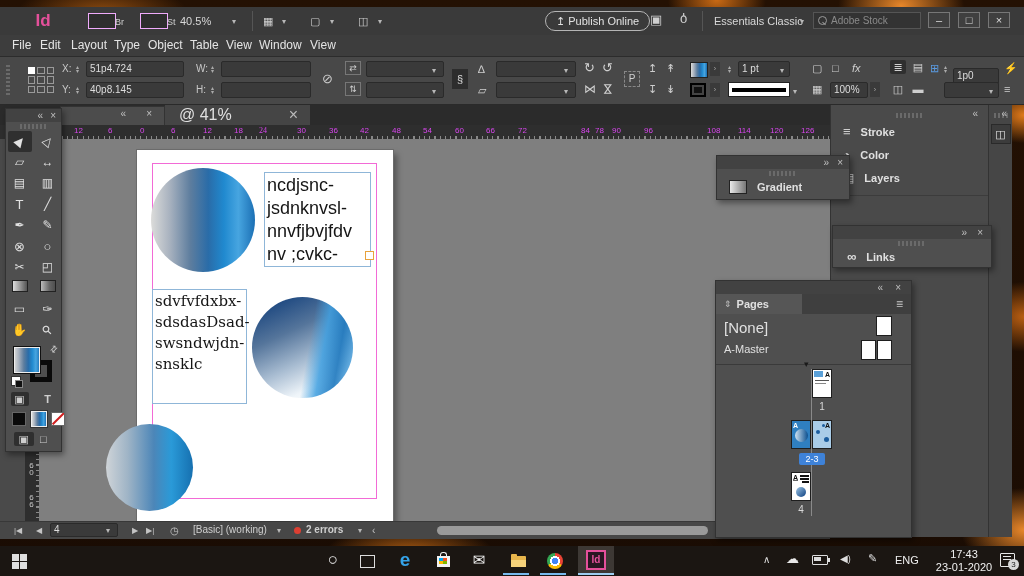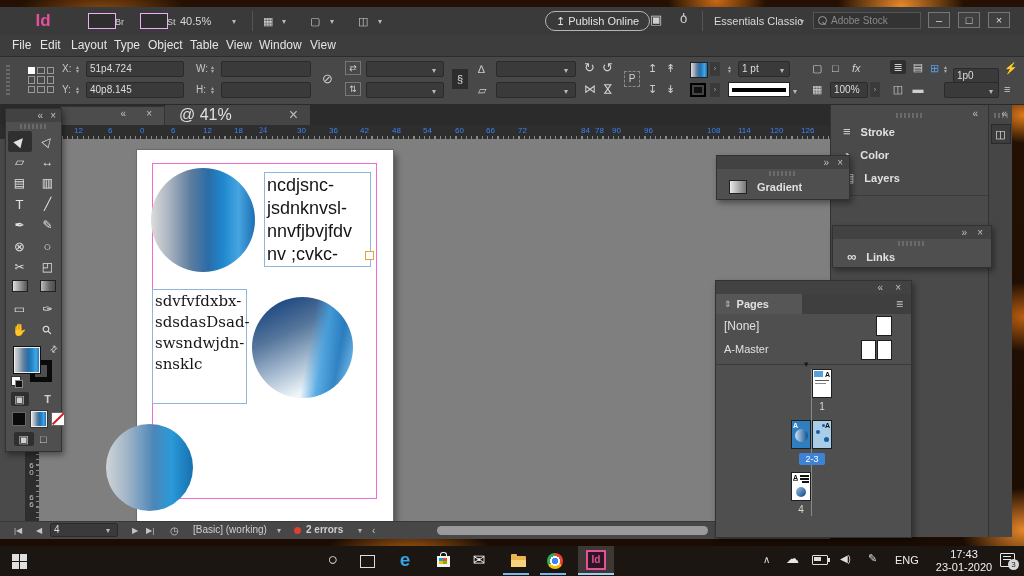--- a/index.html
+++ b/index.html
@@ -27,21 +27,21 @@
   .winbtn{width:22px;height:16px;text-align:center;line-height:15px;font-size:11px;color:#ddd;border:1px solid #777;box-sizing:border-box;background:#3f3f3f;}
   .menuitem{font-size:12px;color:#e4e4e4;line-height:21px;}
   .fld{background:#3a3a3a;border:1px solid #2a2a2a;border-radius:2px;color:#ddd;font-size:10px;line-height:14px;height:16px;box-sizing:border-box;padding:0 3px;}
   .stp{font-size:6px;line-height:4px;white-space:pre;color:#aaa;display:inline-block;vertical-align:middle;}
   .lbl{font-size:10px;color:#c8c8c8;}
   .g{color:#cfcfcf;font-size:11px;line-height:14px;display:inline-block;text-align:center;}
   
   .tabstrip{left:0;top:105px;width:830px;height:20px;background:#2b2b2b;}
   .doctab{left:165px;top:105px;width:145px;height:20px;background:#454545;color:#e0e0e0;font-size:16px;line-height:20px;}
   .panelfrag{left:60px;top:106px;width:105px;height:20px;background:#4c4c4c;border:1px solid #333;box-sizing:border-box;}
-  .hruler{left:25px;top:125px;width:805px;height:14px;background:#2e2e2e;color:#3b82f6;}
+  .hruler{left:25px;top:125px;width:805px;height:14px;background:#2e2e2e;color:#d946ef;}
   .hruler::after{content:"";position:absolute;left:0;right:0;bottom:0;height:3px;background:repeating-linear-gradient(to right,#888 0 1px,transparent 1px 5.25px);}
   .rulernum{position:absolute;top:1px;font-size:8px;}
   .corner{left:0;top:125px;width:25px;height:14px;background:#2e2e2e;}
   .vruler{left:25px;top:139px;width:14px;height:400px;background:#2e2e2e;color:#c9c9c9;}
   .vruler::after{content:"";position:absolute;top:0;bottom:0;right:0;width:3px;background:repeating-linear-gradient(to bottom,#888 0 1px,transparent 1px 5.25px);}
   .vnum{position:absolute;left:2px;writing-mode:vertical-rl;text-orientation:upright;font-size:8px;letter-spacing:-2px;}
   .leftgutter{left:0;top:139px;width:25px;height:400px;background:#4a4a4a;}
   .pasteboard{left:39px;top:139px;width:791px;height:382px;background:#7f7f7f;overflow:hidden;}
   .page{left:98px;top:11px;width:256px;height:471px;background:#fff;box-shadow:0 0 0 1px #6b6b6b,4px 4px 6px rgba(0,0,0,.35);}
   .margins{left:15px;top:13px;width:225px;height:336px;border:1px solid #f26ad6;box-sizing:border-box;}
@@ -413,21 +413,21 @@
     </div>
     <div style="position:relative;height:20px;background:#3f3f3f;">
       <div style="position:absolute;left:0;top:0;height:20px;width:86px;background:#565656;display:flex;align-items:center;gap:5px;padding-left:8px;box-sizing:border-box;">
         <span style="font-size:9px;color:#c0c0c0;">⇕</span>
         <span class="plabel">Pages</span>
       </div>
       <span style="position:absolute;right:8px;top:3px;color:#c8c8c8;font-size:12px;">≡</span>
     </div>
 
     <div style="position:relative;height:24px;">
-      <span style="position:absolute;left:8px;top:5px;font-size:12px;color:#e0e0e0;">[None]</span>
+      <span style="position:absolute;left:8px;top:5px;font-size:15px;color:#e0e0e0;">[None]</span>
       <div class="thumb" style="position:absolute;left:160px;top:2px;width:16px;height:20px;"></div>
     </div>
     <div style="position:relative;height:24px;">
       <span style="position:absolute;left:8px;top:5px;font-size:11px;color:#e0e0e0;">A-Master</span>
       <div class="thumb" style="position:absolute;left:145px;top:2px;width:15px;height:20px;"></div>
       <div class="thumb" style="position:absolute;left:161px;top:2px;width:15px;height:20px;"></div>
     </div>
     <div style="height:1px;background:#3a3a3a;margin-top:2px;"></div>
 
     <div style="position:relative;height:155px;">

